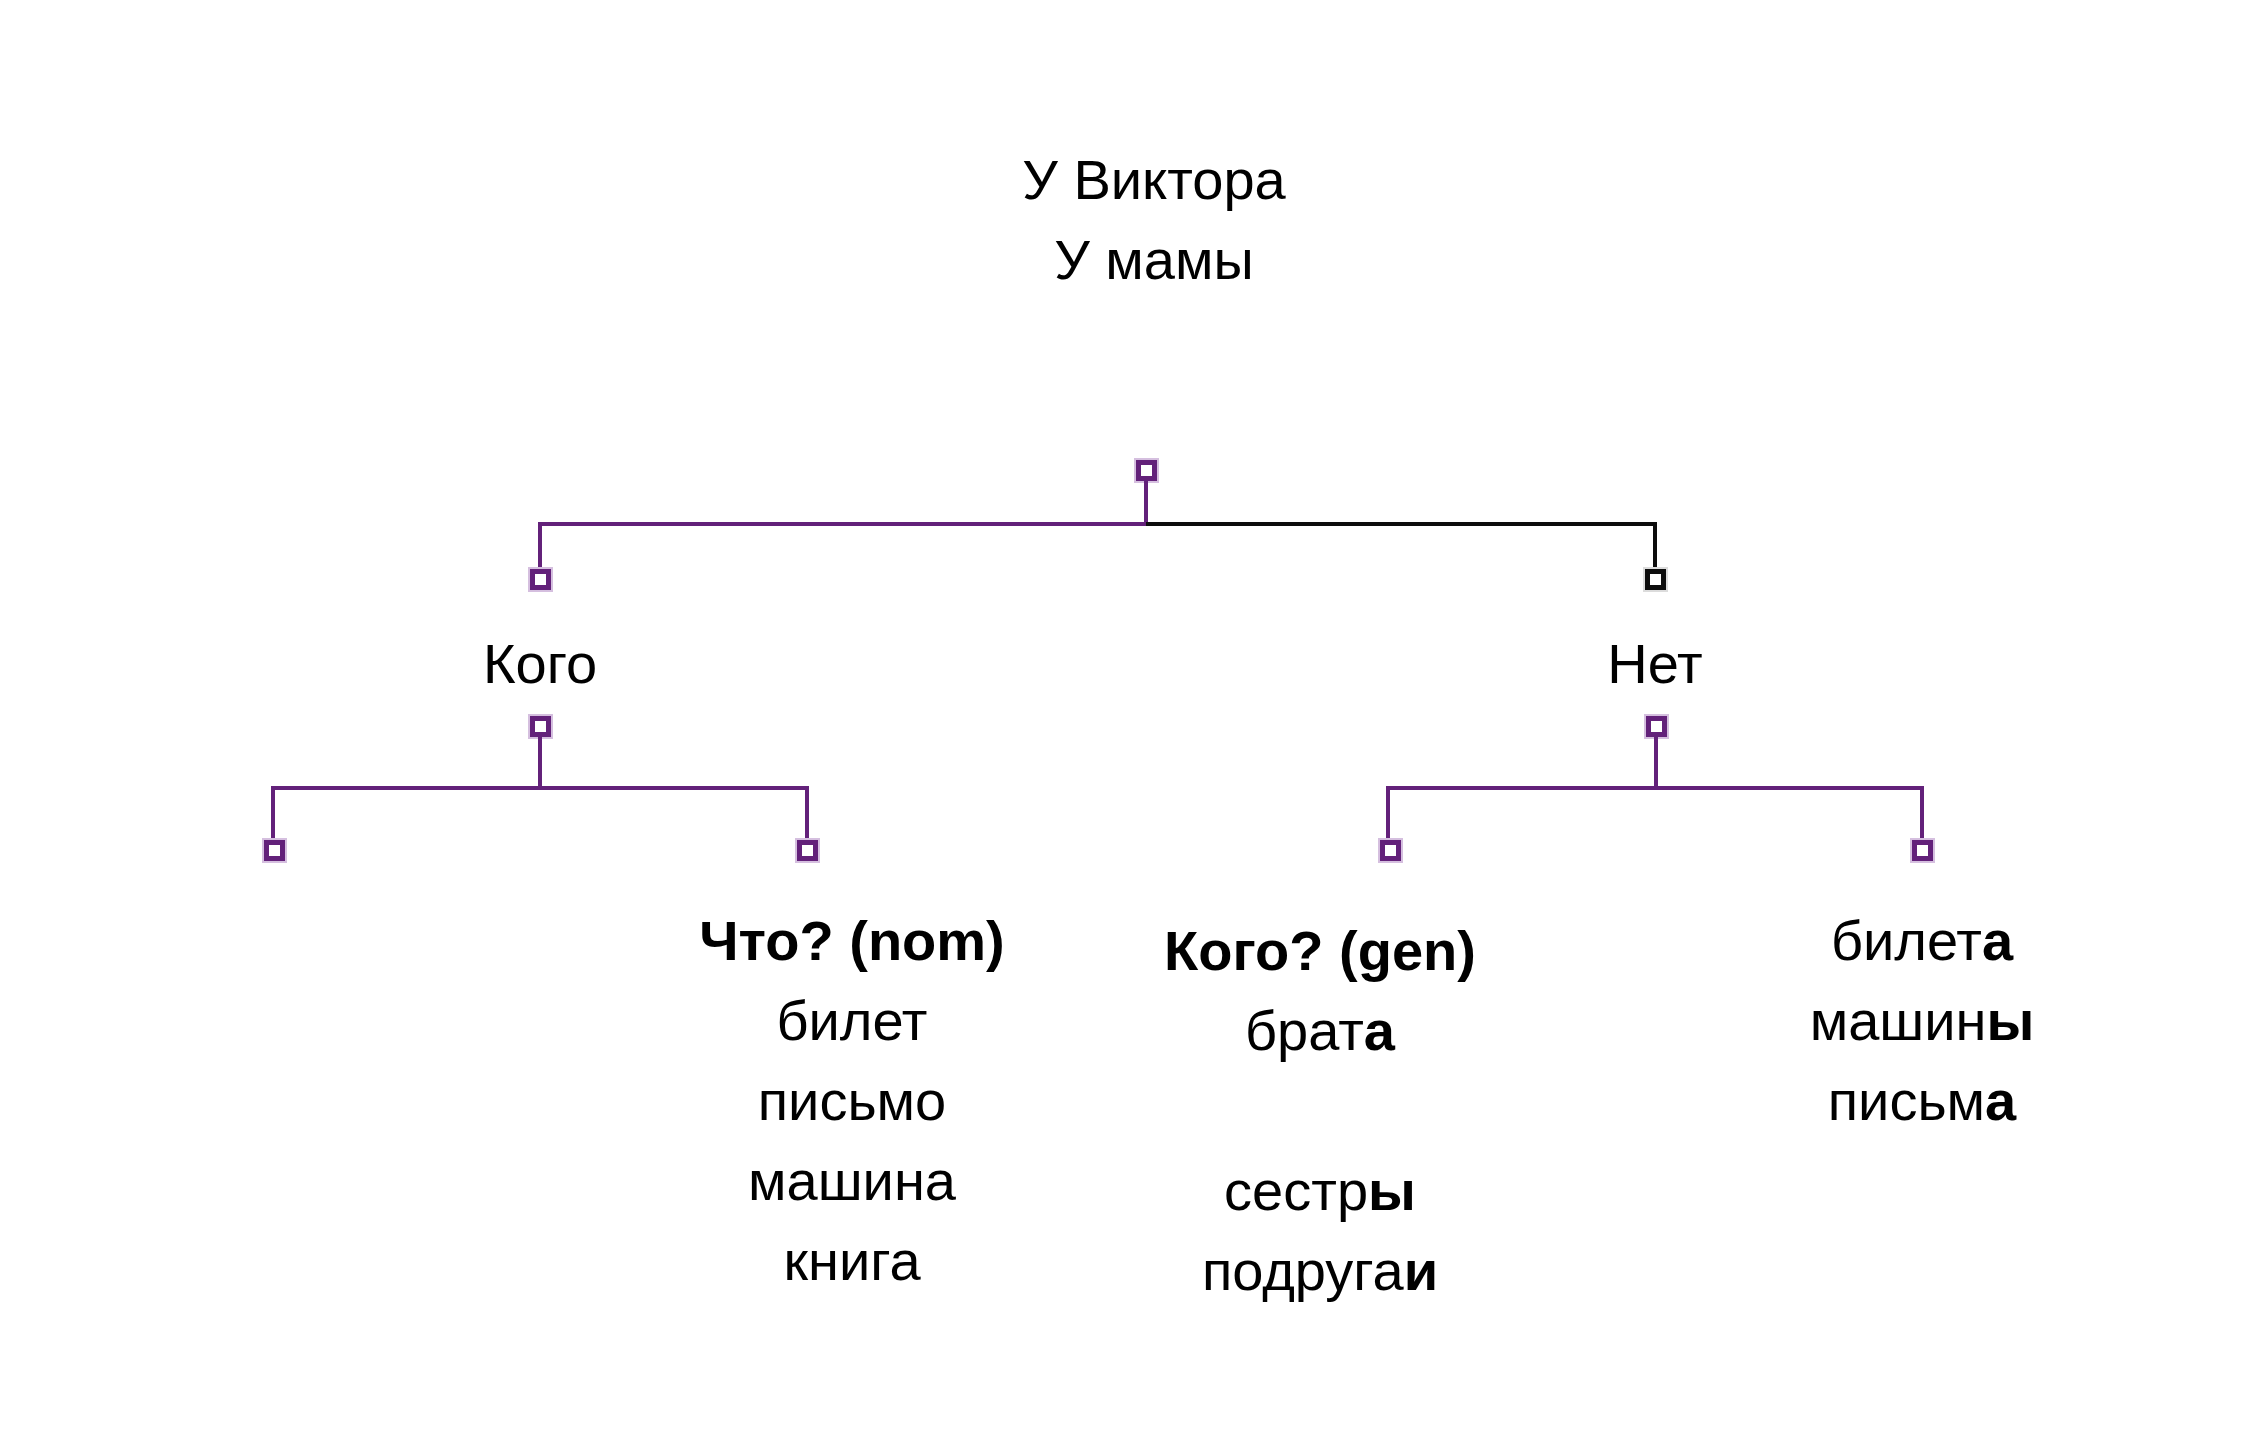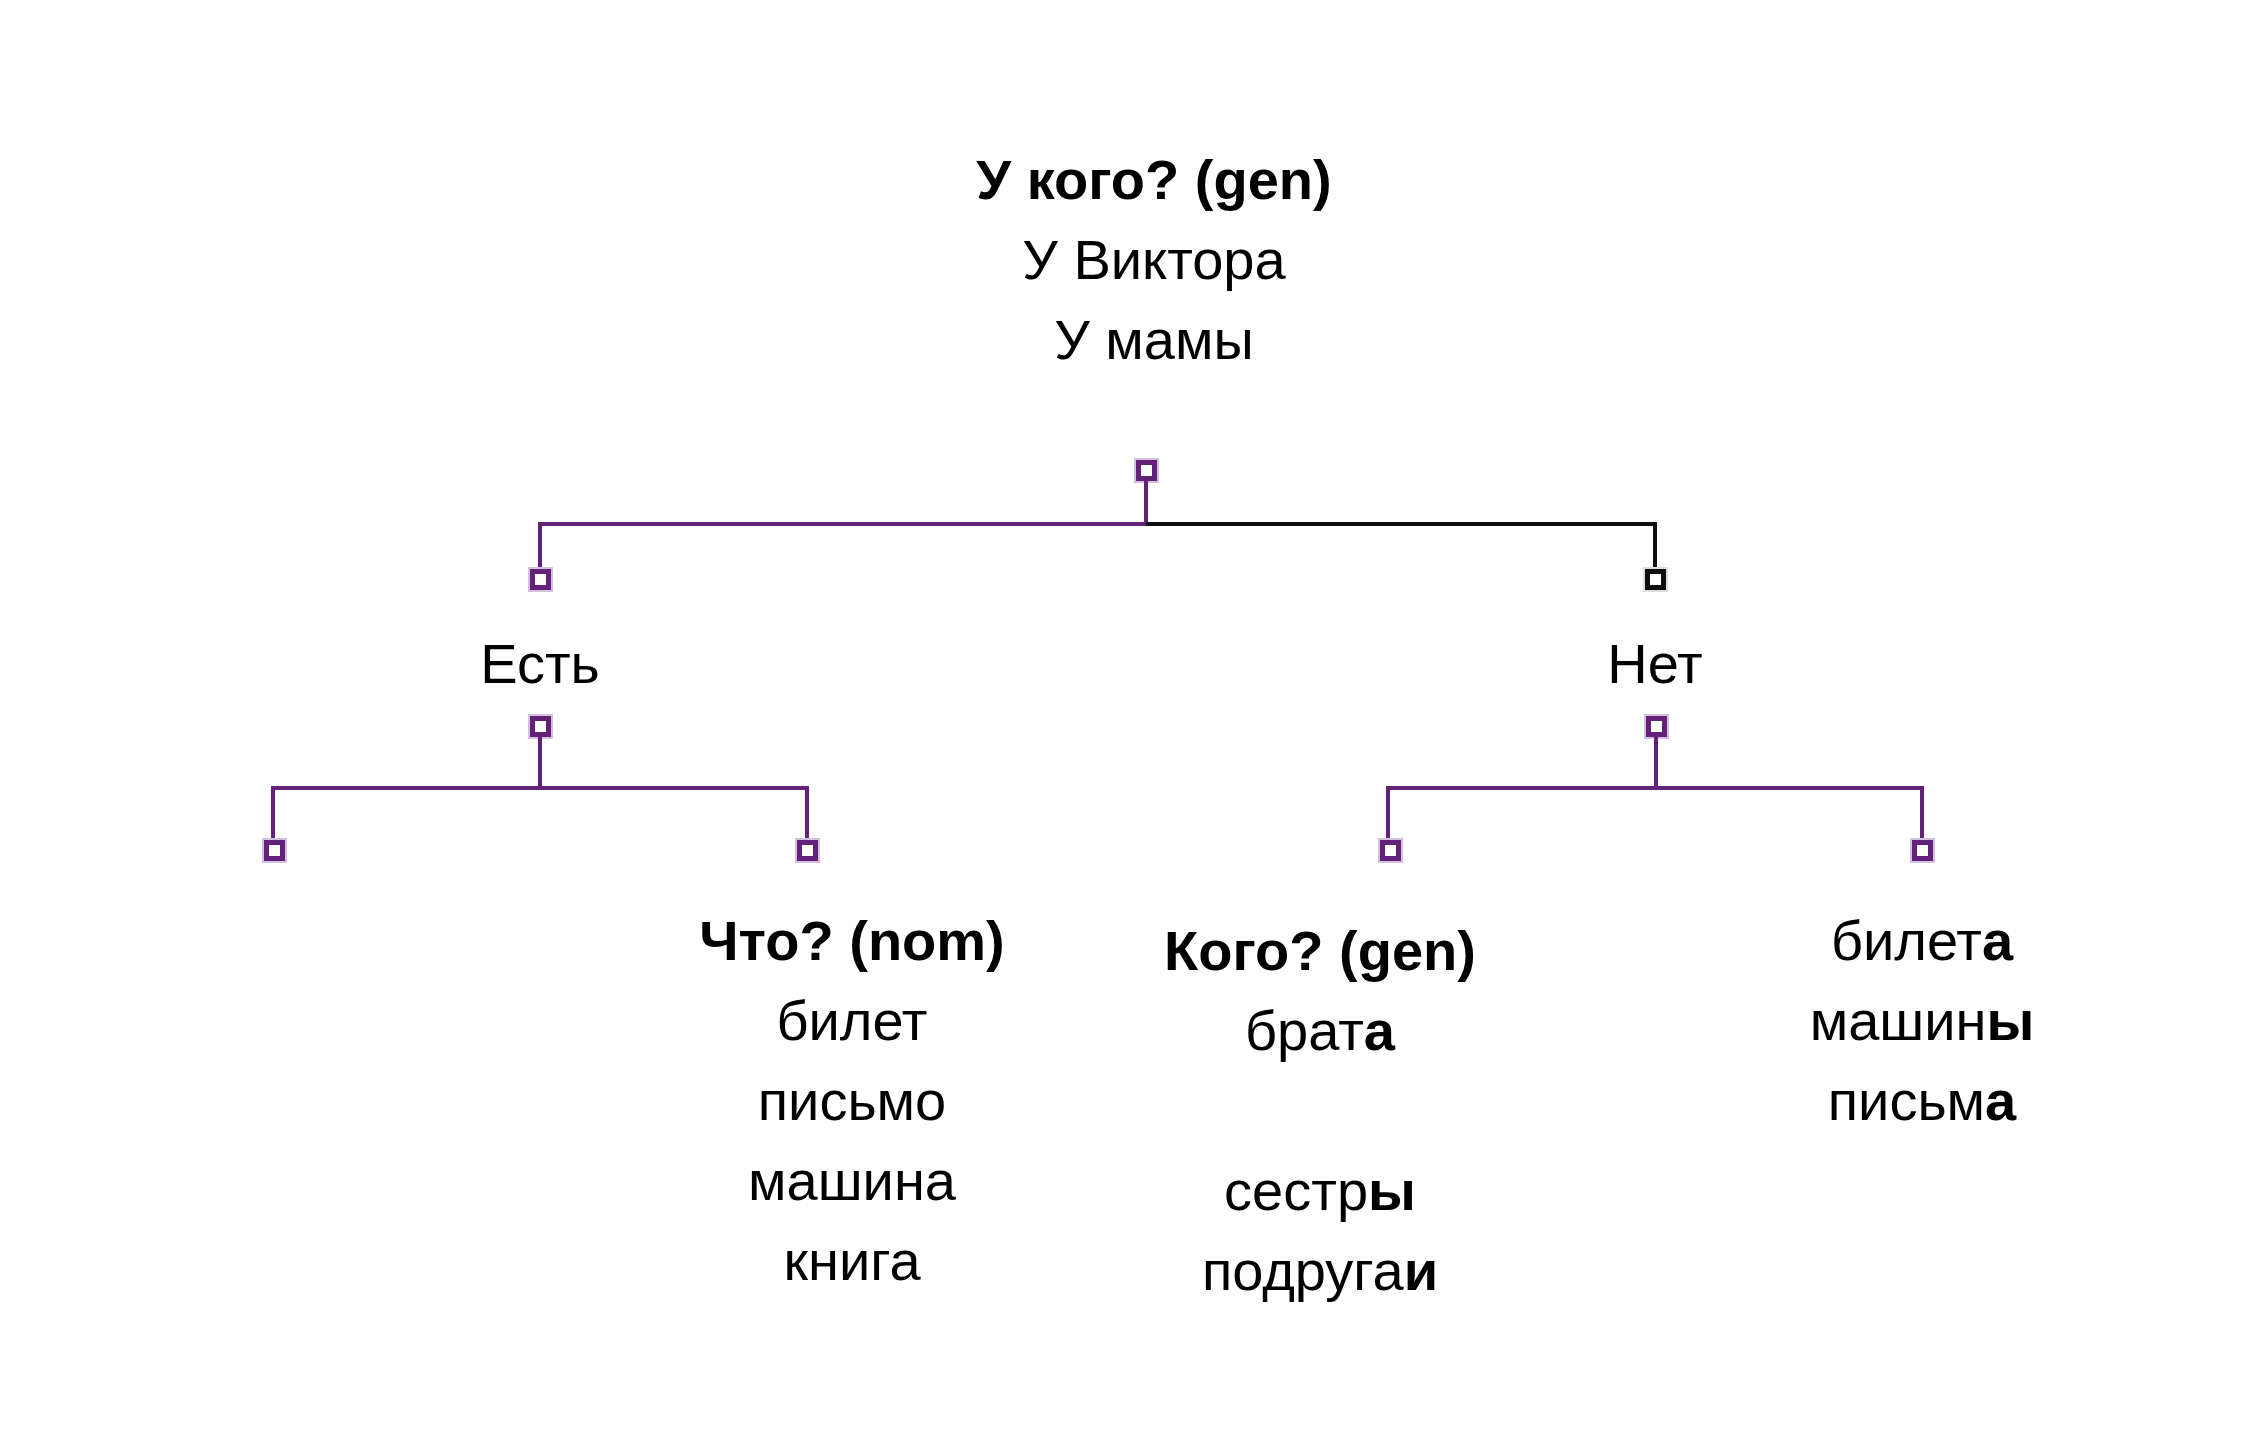--- a/index.html
+++ b/index.html
@@ -42,36 +42,35 @@
     border-color: var(--black, #0d0d0d);
     box-shadow: 0 0 0 2px #dcdcdc;
   }
 </style>
 </head>
 <body>
 
 <div class="canvas">
 
   <div class="tblock" style="left:1154px; top:140px;">
-    <div class="ln bold">У кого? (gen)</div>
     <div class="ln">У Виктора</div>
     <div class="ln">У мамы</div>
   </div>
 
   <div class="sq" style="left:1136px; top:460px;"></div>
   <div class="vline purple" style="left:1144px; top:479px; height:47px;"></div>
   <div class="hline purple" style="left:538px; top:522px; width:610px;"></div>
   <div class="hline blackline" style="left:1146px; top:522px; width:511px;"></div>
   <div class="vline purple" style="left:538px; top:522px; height:49px;"></div>
   <div class="vline blackline" style="left:1653px; top:522px; height:49px;"></div>
   <div class="sq" style="left:530px; top:569px;"></div>
   <div class="sq black" style="left:1645px; top:569px;"></div>
 
   <div class="tblock" style="left:540px; top:624px;">
-    <div class="ln">Есть</div>
+    <div class="ln">Кого</div>
   </div>
   <div class="tblock" style="left:1655px; top:624px;">
     <div class="ln">Нет</div>
   </div>
 
   <div class="sq" style="left:530px; top:716px;"></div>
   <div class="vline purple" style="left:538px; top:736px; height:52px;"></div>
   <div class="hline purple" style="left:271px; top:786px; width:538px;"></div>
   <div class="vline purple" style="left:271px; top:786px; height:56px;"></div>
   <div class="vline purple" style="left:805px; top:786px; height:56px;"></div>

